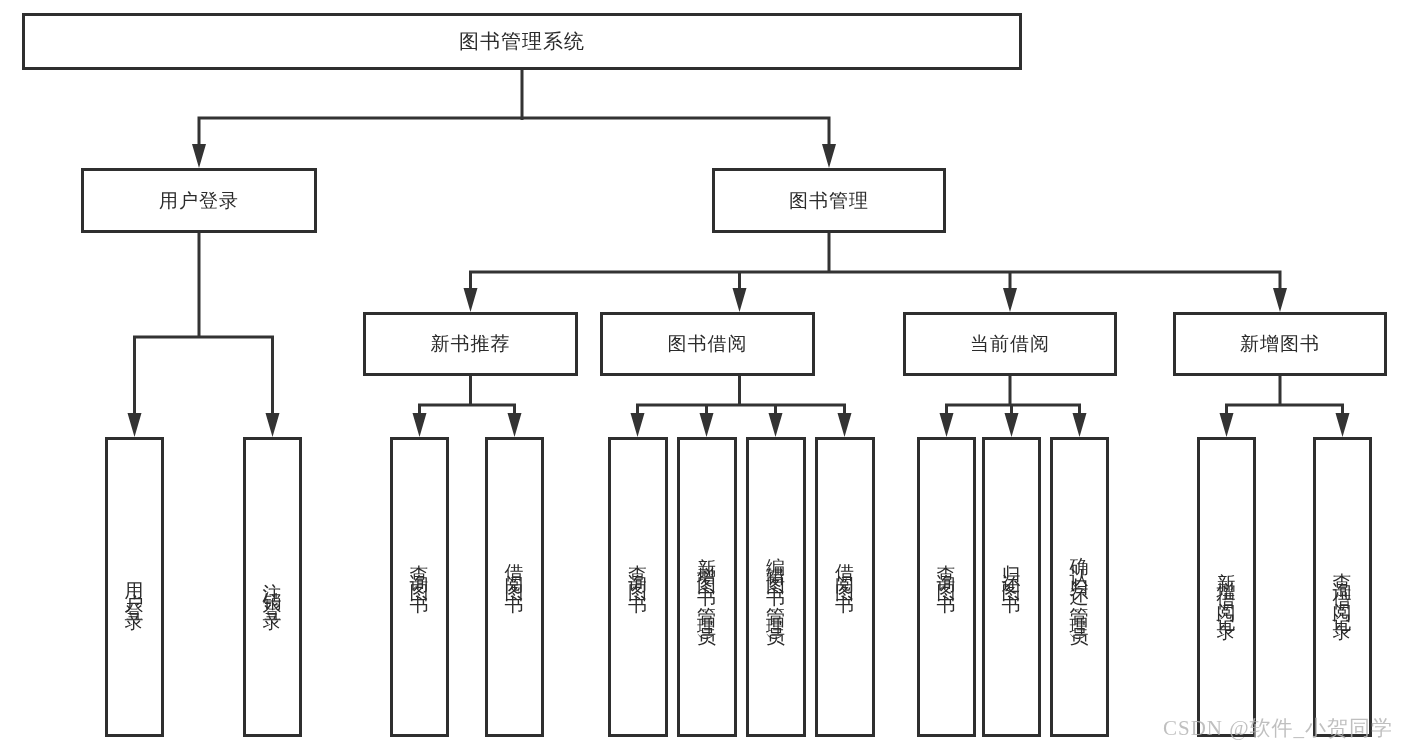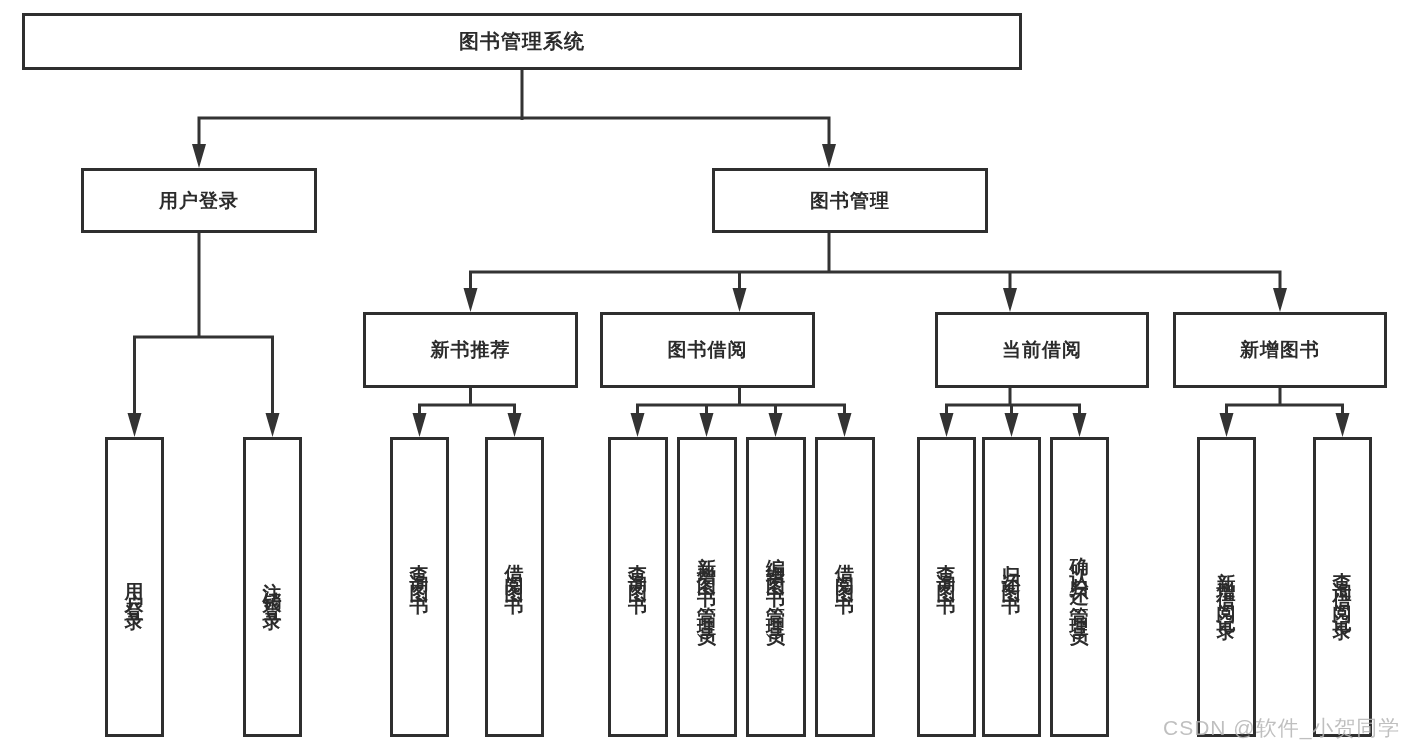--- a/index.html
+++ b/index.html
@@ -4,37 +4,36 @@
 <style>
   html,body{margin:0;padding:0;background:#ffffff;}
   #canvas{
     position:relative;width:1405px;height:747px;background:#ffffff;overflow:hidden;
     font-family:"Liberation Sans", sans-serif;color:#2b2b2b;
   }
   .box{
     position:absolute;box-sizing:border-box;background:#ffffff;
     border:3px solid #2f2f2f;display:flex;align-items:center;justify-content:center;
     z-index:2;
-    font-weight:bold;
   }
   .h span{font-size:19px;letter-spacing:1px;color:#2b2b2b;white-space:nowrap;}
   .root{left:22px;top:13px;width:1000px;height:57px;}
   .root span{font-size:20px;}
   .l2{top:168px;height:65px;}
-  .l3{top:312px;height:76px;}
+  .l3{top:312px;height:64px;}
   .v{top:437px;width:59px;height:300px;}
   .vt{
     writing-mode:vertical-rl;text-orientation:mixed;
     font-size:19px;line-height:1;letter-spacing:10px;color:#2b2b2b;
   }
   .nu{transform:translateY(-18px);} 
   #connectors{position:absolute;left:0;top:0;z-index:1;}
   #watermark{
     position:absolute;left:1163px;top:714px;z-index:5;
-    font-size:21px;letter-spacing:1px;color:#b5b5b5;opacity:0.85;white-space:nowrap;
+    font-size:21px;letter-spacing:1px;color:#b5b5b5;opacity:0.85;white-space:nowrap;font-family:Liberation Serif, serif;
   }
 </style>
 </head>
 <body>
 
 <div id="canvas">
 
   <svg id="connectors" width="1405" height="747" viewBox="0 0 1405 747">
     <path d="M522 70V120 M199 146V118H829V146
              M199 233V337 M134.5 415V337H272.5V415
@@ -52,31 +51,31 @@
              M1219.5 413h14l-7 24z M1335.5 413h14l-7 24z" fill="#333333" stroke="none"></path>
   </svg>
 
   <div class="box h root">
     <span>图书管理系统</span>
   </div>
 
   <div class="box h l2" style="left:81px;width:236px;">
     <span>用户登录</span>
   </div>
-  <div class="box h l2" style="left:712px;width:276px;">
+  <div class="box h l2" style="left:712px;width:234px;">
     <span>图书管理</span>
   </div>
 
   <div class="box h l3" style="left:363px;width:215px;">
     <span>新书推荐</span>
   </div>
   <div class="box h l3" style="left:600px;width:215px;">
     <span>图书借阅</span>
   </div>
-  <div class="box h l3" style="left:903px;width:214px;margin-left:32px;">
+  <div class="box h l3" style="left:903px;width:214px;">
     <span>当前借阅</span>
   </div>
   <div class="box h l3" style="left:1173px;width:214px;">
     <span>新增图书</span>
   </div>
 
   <div class="box v" style="left:105px;">
     <span class="vt">用户登录</span>
   </div>
   <div class="box v" style="left:243px;">

